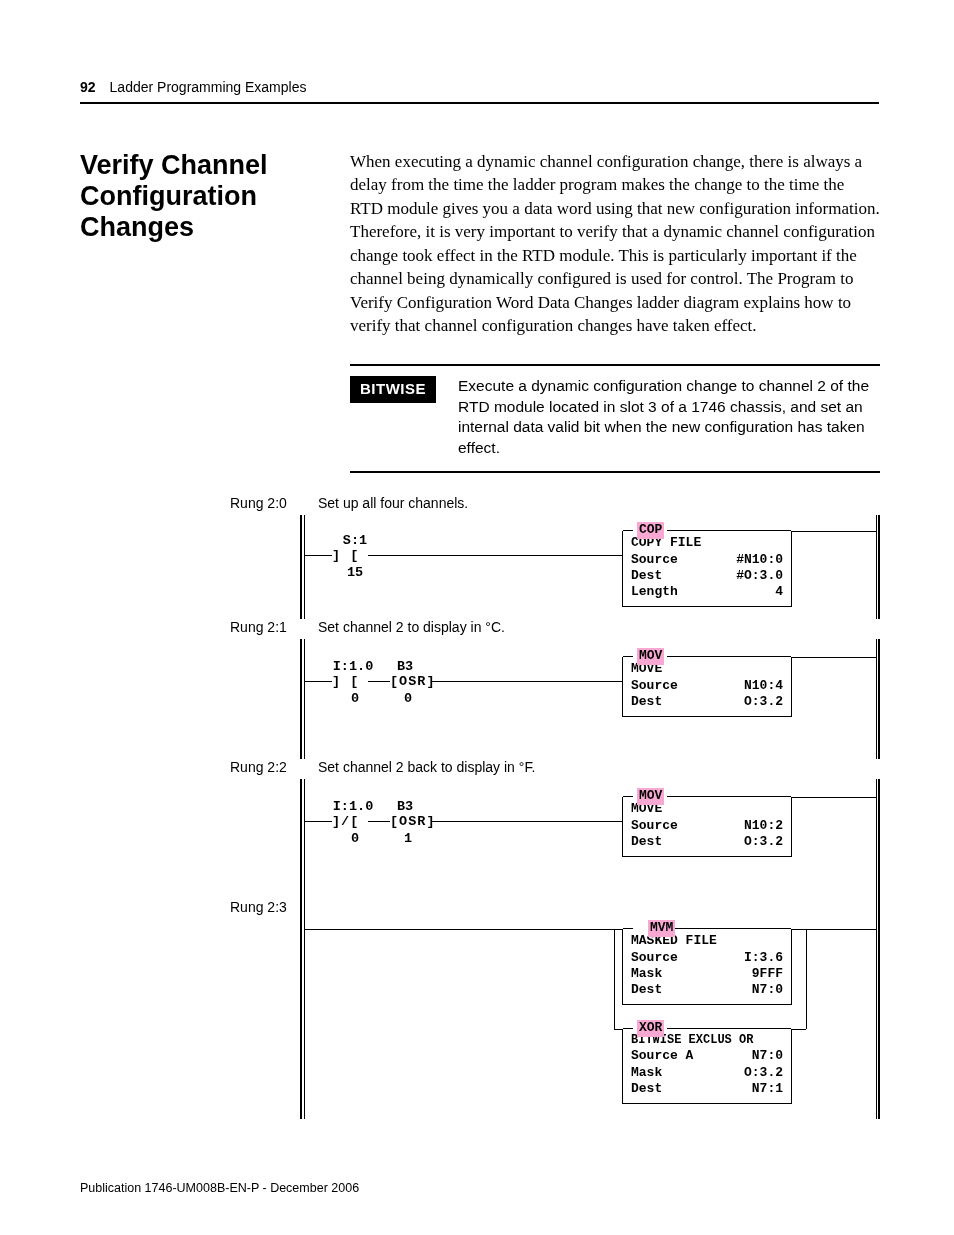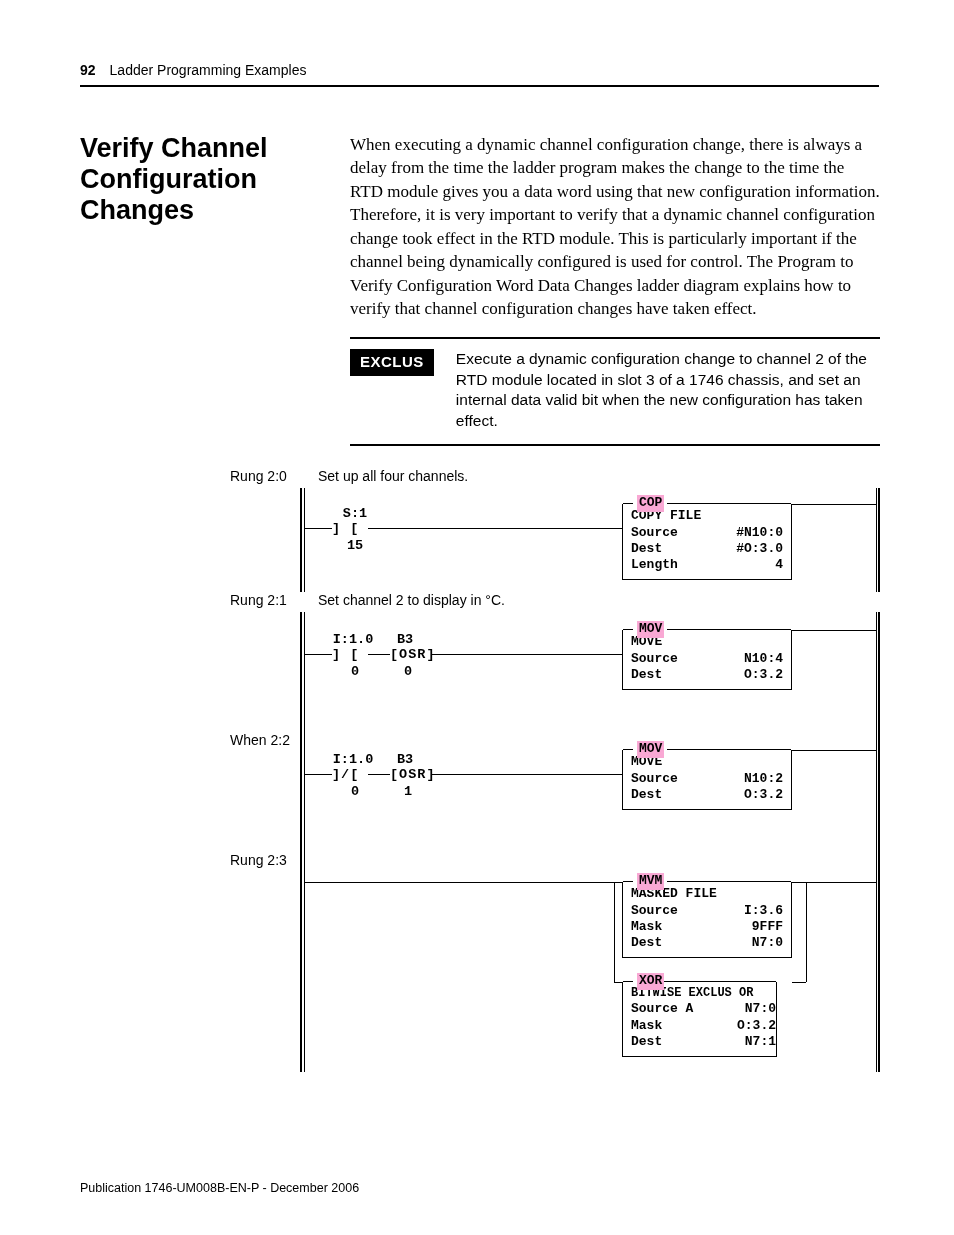--- a/index.html
+++ b/index.html
@@ -15,20 +15,21 @@
   .page {
     padding: 62px 75px 0 80px;
   }
   .header-row {
     display: flex;
     align-items: baseline;
     gap: 14px;
     border-bottom: 2.5px solid #000;
     padding-bottom: 7px;
     margin-bottom: 46px;
+    margin-top: 17px;
   }
   .page-num {
     font-family: Arial, Helvetica, sans-serif;
     font-weight: bold;
     font-size: 14px;
   }
   .section-name {
     font-family: Arial, Helvetica, sans-serif;
     font-size: 14px;
   }
@@ -47,21 +48,21 @@
     font-family: Arial, Helvetica, sans-serif;
     font-weight: bold;
     font-size: 27px;
     line-height: 1.15;
     margin: 0;
   }
   .body-para {
     font-family: Georgia, 'Times New Roman', serif;
     font-size: 17px;
     line-height: 1.38;
-    margin: 0 0 16px 0;
+    margin: 0 0 26px 0;
   }
   .example-block {
     border-top: 2.5px solid #000;
     border-bottom: 2.5px solid #000;
     padding: 10px 0 12px 0;
     display: flex;
     gap: 22px;
     margin-bottom: 22px;
   }
   .example-tag {
@@ -211,21 +212,21 @@
   </div>
 
   <div class="two-col">
     <div class="left-col">
       <h2 class="h1">Verify Channel Configuration Changes</h2>
     </div>
     <div class="right-col">
       <p class="body-para">When executing a dynamic channel configuration change, there is always a delay from the time the ladder program makes the change to the time the RTD module gives you a data word using that new configuration information. Therefore, it is very important to verify that a dynamic channel configuration change took effect in the RTD module. This is particularly important if the channel being dynamically configured is used for control. The Program to Verify Configuration Word Data Changes ladder diagram explains how to verify that channel configuration changes have taken effect.</p>
 
       <div class="example-block">
-        <div><span class="example-tag">EXCLUS</span></div>
+        <div><span class="example-tag">BITWISE</span></div>
         <div class="example-text">Execute a dynamic configuration change to channel 2 of the RTD module located in slot 3 of a 1746 chassis, and set an internal data valid bit when the new configuration has taken effect.</div>
       </div>
 
 
       <div class="ladder-area">
 
         <div class="rung-block">
           <div class="rung-label">Rung 2:0</div>
           <div class="rung-caption">Set up all four channels.</div>
           <div class="rung-canvas">
@@ -302,21 +303,22 @@
               <div class="instr-row">
                   <span>Dest</span>
                   <span data="" -interactable="false">O:3.2</span>
                 </div>
             </div>
             <div class="hline" style="left:492px; width:84px; top:18px;"></div>
           </div>
         </div>
 
         <div class="rung-block">
-          <div class="rung-label">When 2:2</div>
+          <div class="rung-label">Rung 2:2</div>
+          <div class="rung-caption">Set channel 2 back to display in °F.</div>
           <div class="rung-canvas tall">
             <div class="rail-left"></div>
               <div class="rail-right"></div>
             <div class="hline" style="left:4px; width:28px; top:42px;"></div>
             <div class="contact-label" style="left:28px; top:20px; width:50px;">I:1.0</div>
             <div class="contact-sym" style="left:32px; top:35px;">]/[</div>
             <div class="contact-label" style="left:35px; top:52px; width:40px;">0</div>
             <div class="hline" style="left:68px; width:22px; top:42px;"></div>
             <div class="contact-label" style="left:90px; top:20px; width:30px;">B3</div>
             <div class="contact-sym" style="left:90px; top:35px;"><span>[OSR]</span></div>
@@ -359,21 +361,21 @@
 
             <div style="position:absolute; left:314px; top:30px; height:100px; border-left:1.5px solid #000;"></div>
             <div class="hline" style="left:314px; width:8px; top:30px;"></div>
             <div class="hline" style="left:314px; width:8px; top:130px;"></div>
 
             <div class="instr-box" style="left:322px; top:30px; width:170px;">
               <div class="instr-top">
                 <div class="seg-l" style="left:0; width:10px;"></div>
                 <div class="seg-r" style="right:0; width:124px;"></div>
               </div>
-              <div class="instr-mnemo" style="left:14px;">MVM</div>
+              <div class="instr-mnemo" style="left:25px;">MVM</div>
               <div class="instr-row">
                   <span>MASKED FILE</span>
                   <span></span>
                 </div>
               <div class="instr-row">
                   <span>Source</span>
                   <span>I:3.6</span>
                 </div>
               <div class="instr-row">
                   <span>Mask</span>
@@ -382,21 +384,21 @@
               <div class="instr-row">
                   <span>Dest</span>
                   <span>N7:0</span>
                 </div>
             </div>
             <div class="hline" style="left:492px; width:14px; top:30px;"></div>
 
             <div style="position:absolute; left:506px; top:30px; height:100px; border-left:1.5px solid #000;"></div>
             <div style="position:absolute; right:4px; top:30px; height:0; border-top:1.5px solid #000; width:70px;"></div>
 
-            <div class="instr-box" style="left:322px; top:130px; width:155px;">
+            <div class="instr-box" style="left:322px; top:130px; width:170px;">
               <div class="instr-top">
                 <div class="seg-l" style="left:0; width:10px;"></div>
                 <div class="seg-r" style="right:0; width:124px;"></div>
               </div>
               <div class="instr-mnemo" style="left:14px;">XOR</div>
               <div class="instr-row">
                   <span style="font-size:12px;">BITWISE EXCLUS OR</span>
                   <span></span>
                 </div>
               <div class="instr-row">

